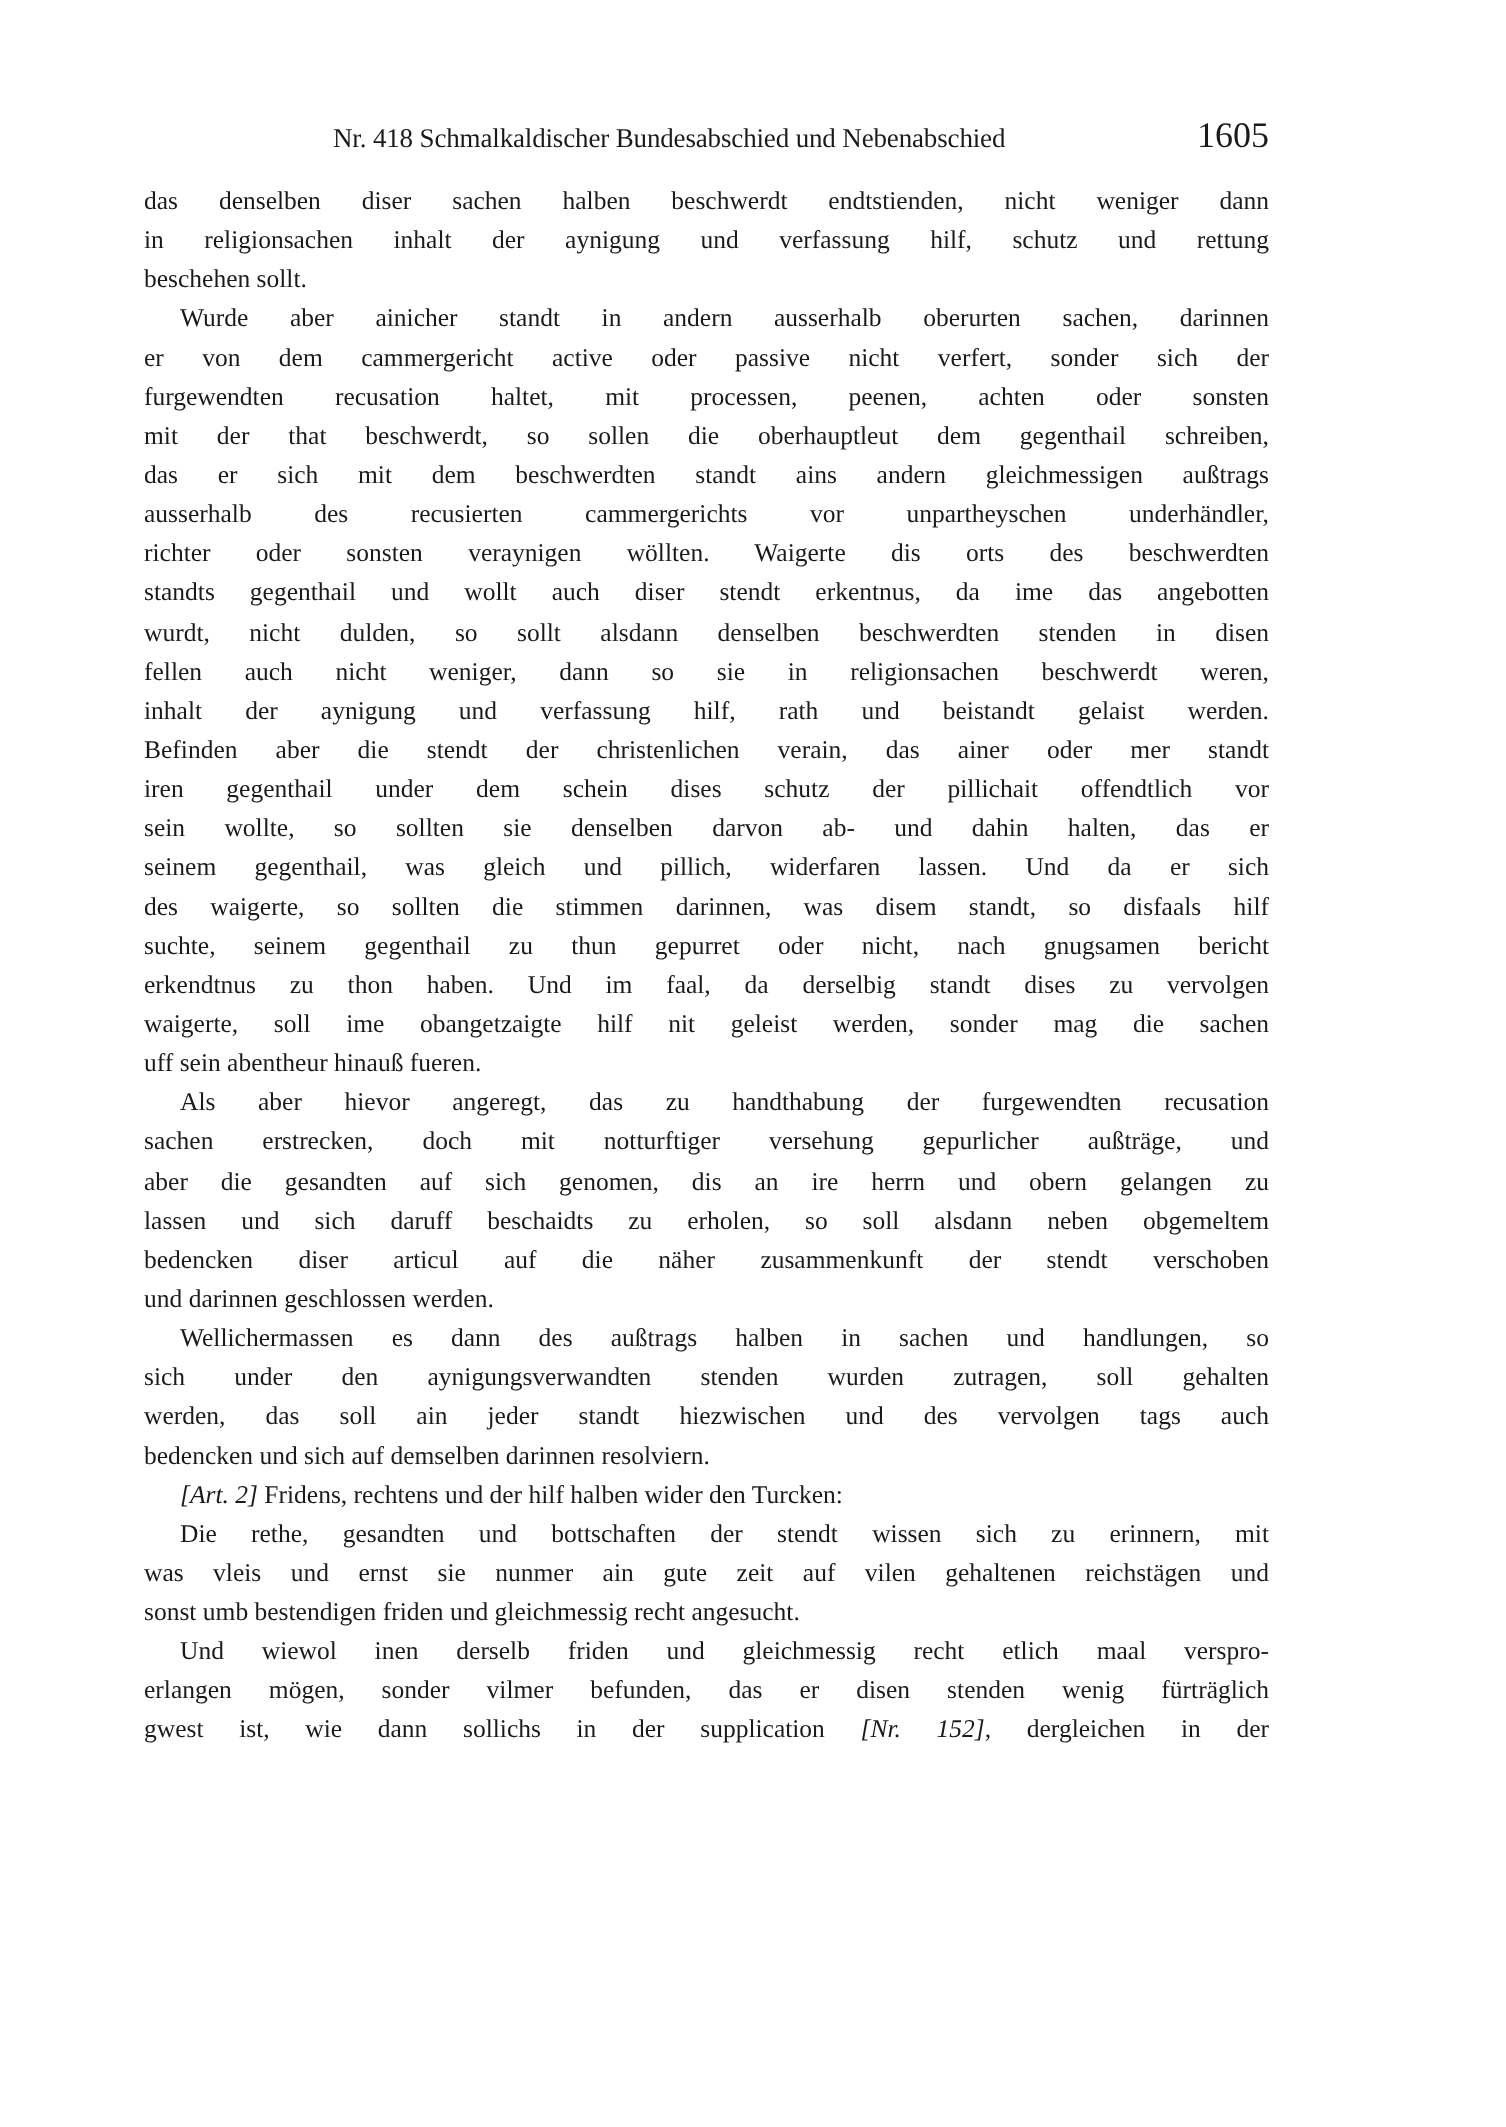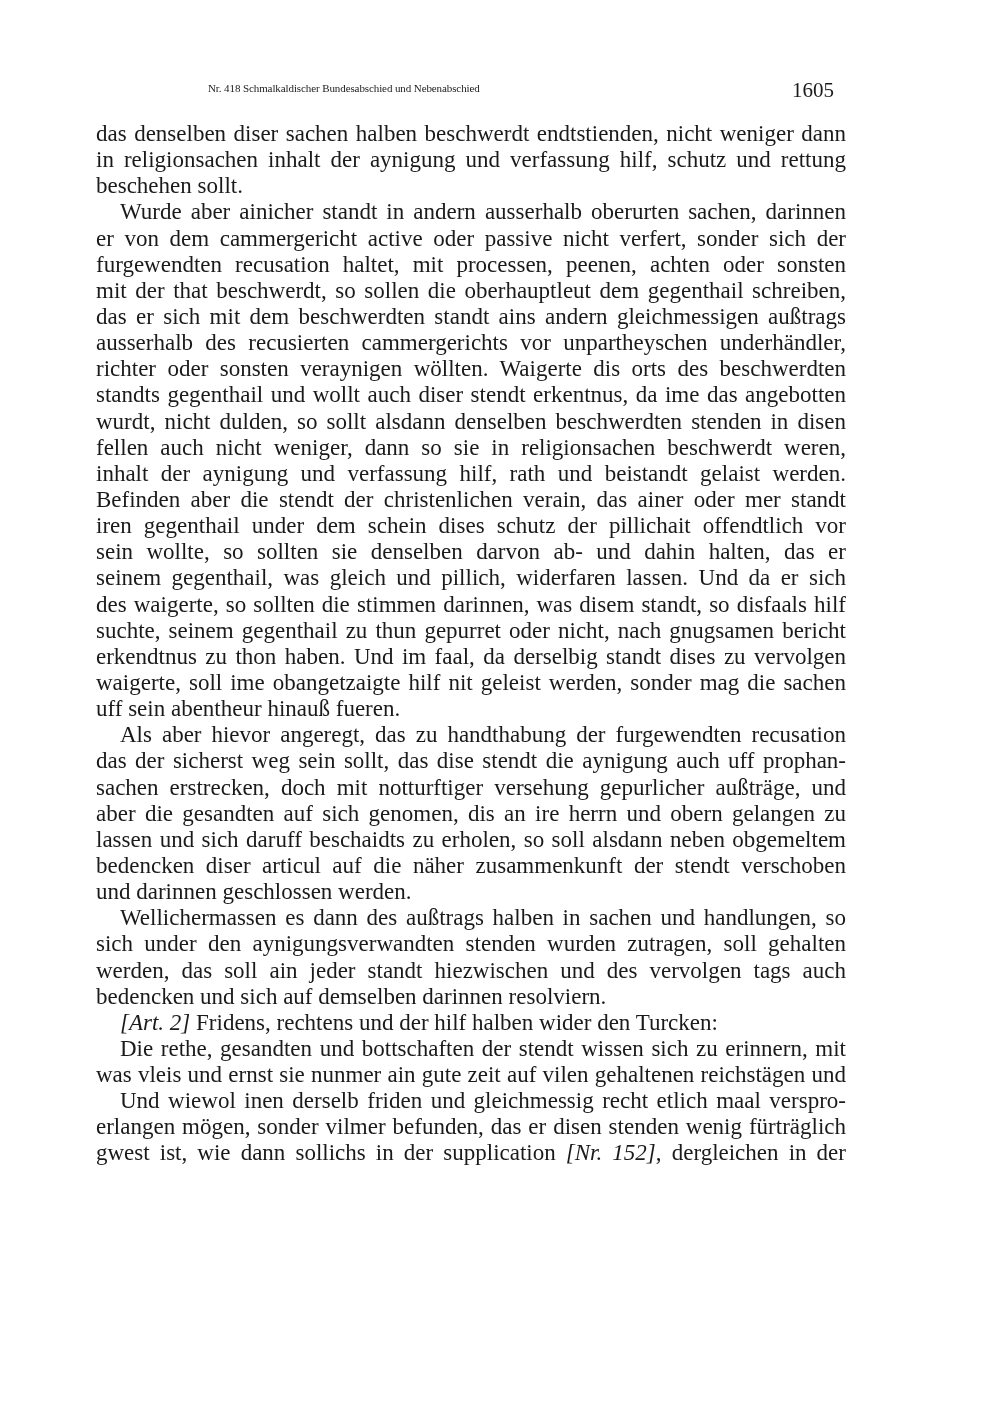--- a/index.html
+++ b/index.html
@@ -1,22 +1,22 @@
 <!DOCTYPE html>
 <html><head>
 <meta charset="utf-8">
 <style>
   html, body { margin: 0; padding: 0; background: #ffffff; }
   body { width: 1004px; height: 1418px; position: relative; overflow: hidden;
          font-family: "Liberation Serif", "DejaVu Serif", serif; color: #1a1a1a; }
   .header { position: absolute; top: 78px; left: 96px; width: 750px; height: 28px; }
-  .running-title { position: absolute; left: 112px; top: 4px; font-size: 11px; letter-spacing: -0.1px; }
-  .page-number { position: absolute; right: 12px; top: 0; font-size: 21px; }
+  .running-title { position: absolute; left: 126px; top: 4px; font-size: 18px; letter-spacing: -0.1px; }
+  .page-number { position: absolute; right: 0; top: 0; font-size: 24px; }
   .body-text { position: absolute; top: 121px; left: 96px; width: 750px; }
-  .line { display: block; height: 26.15px; line-height: 26.15px; font-size: 23px;
+  .line { display: block; height: 26.15px; line-height: 26.15px; font-size: 17px;
           text-align: justify; text-align-last: justify; white-space: nowrap; overflow: visible; }
   .line.last { text-align-last: left; font-family: Liberation Serif, serif; }
   .line.indent { padding-left: 24px; }
   .ref { font-style: italic; }
 </style>
 </head>
 <body>
 
 <div class="header">
   <span class="running-title">Nr. 418 Schmalkaldischer Bundesabschied und Nebenabschied</span>
@@ -41,29 +41,29 @@
     <span class="line">Befinden aber die stendt der christenlichen verain, das ainer oder mer standt</span>
     <span class="line">iren gegenthail under dem schein dises schutz der pillichait offendtlich vor</span>
     <span class="line">sein wollte, so sollten sie denselben darvon ab- und dahin halten, das er</span>
     <span class="line">seinem gegenthail, was gleich und pillich, widerfaren lassen. Und da er sich</span>
     <span class="line">des waigerte, so sollten die stimmen darinnen, was disem standt, so disfaals hilf</span>
     <span class="line">suchte, seinem gegenthail zu thun gepurret oder nicht, nach gnugsamen bericht</span>
     <span class="line">erkendtnus zu thon haben. Und im faal, da derselbig standt dises zu vervolgen</span>
     <span class="line">waigerte, soll ime obangetzaigte hilf nit geleist werden, sonder mag die sachen</span>
     <span class="line last">uff sein abentheur hinauß fueren.</span>
     <span class="line indent">Als aber hievor angeregt, das zu handthabung der furgewendten recusation</span>
-    <span class="line">das der sicherst weg sein sollt, das dise stendt die aynigung auch uff prophan-</span>
     <span class="line">sachen erstrecken, doch mit notturftiger versehung gepurlicher außträge, und</span>
     <span class="line">aber die gesandten auf sich genomen, dis an ire herrn und obern gelangen zu</span>
     <span class="line">lassen und sich daruff beschaidts zu erholen, so soll alsdann neben obgemeltem</span>
     <span class="line">bedencken diser articul auf die näher zusammenkunft der stendt verschoben</span>
     <span class="line last">und darinnen geschlossen werden.</span>
     <span class="line indent">Wellichermassen es dann des außtrags halben in sachen und handlungen, so</span>
     <span class="line">sich under den aynigungsverwandten stenden wurden zutragen, soll gehalten</span>
     <span class="line">werden, das soll ain jeder standt hiezwischen und des vervolgen tags auch</span>
     <span class="line last">bedencken und sich auf demselben darinnen resolviern.</span>
     <span class="line indent last"><span class="ref">[Art. 2]</span> Fridens, rechtens und der hilf halben wider den Turcken:</span>
     <span class="line indent">Die rethe, gesandten und bottschaften der stendt wissen sich zu erinnern, mit</span>
     <span class="line">was vleis und ernst sie nunmer ain gute zeit auf vilen gehaltenen reichstägen und</span>
+    <span class="line last">sonst umb bestendigen friden und gleichmessig recht angesucht.</span>
     <span class="line indent">Und wiewol inen derselb friden und gleichmessig recht etlich maal verspro-</span>
     <span class="line">erlangen mögen, sonder vilmer befunden, das er disen stenden wenig fürträglich</span>
     <span class="line">gwest ist, wie dann sollichs in der supplication <span class="ref">[Nr. 152]</span>, dergleichen in der</span>
   </div>
 
 </body></html>

